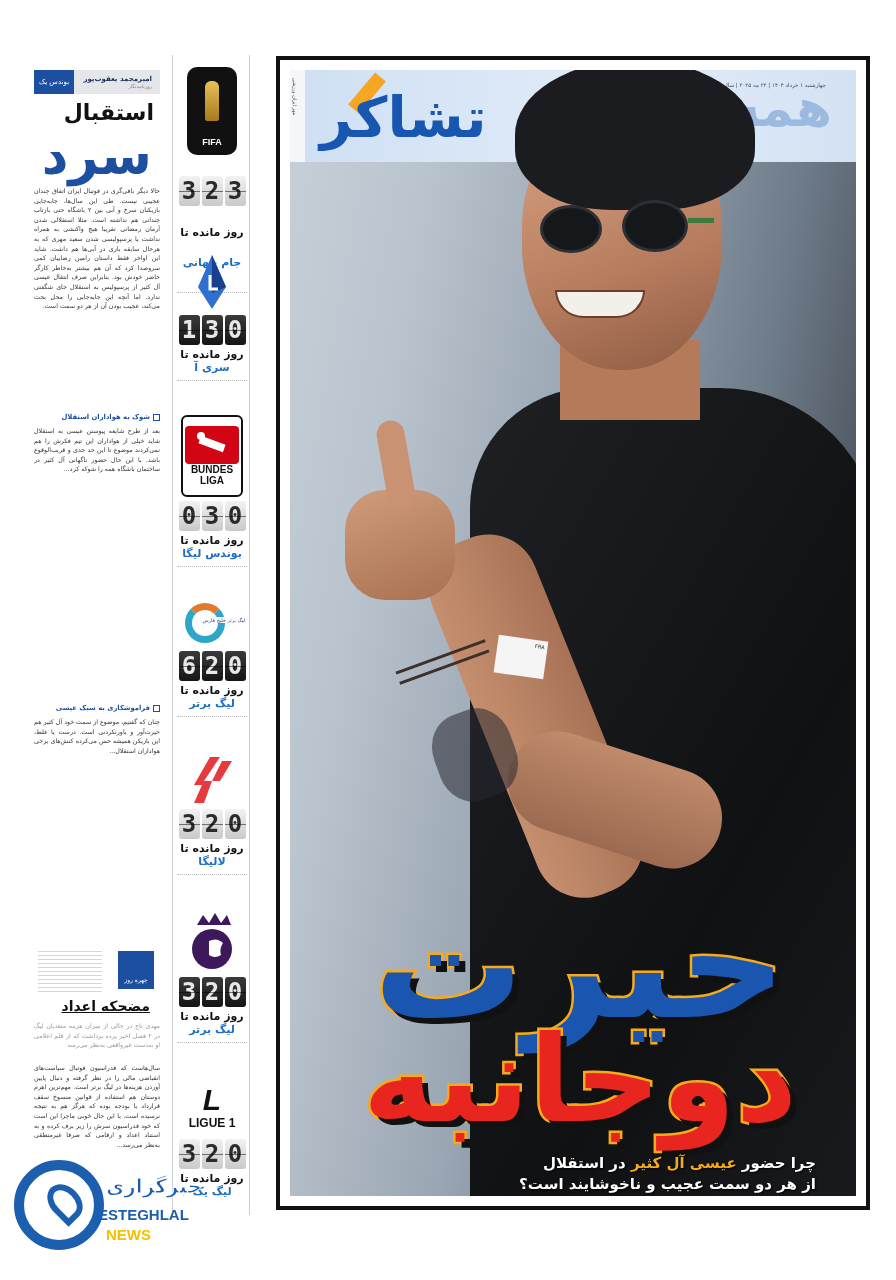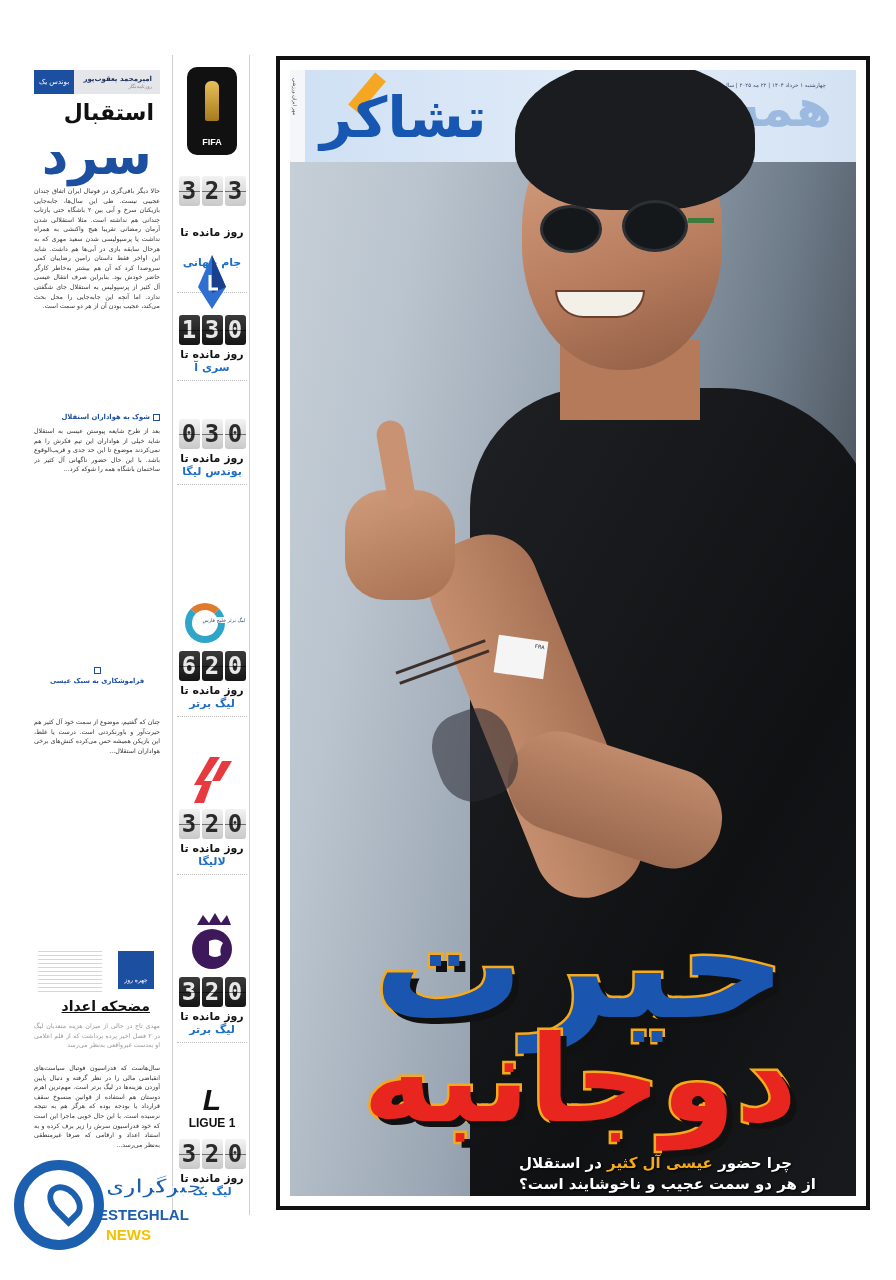--- a/index.html
+++ b/index.html
@@ -66,21 +66,21 @@
   .band { position: absolute; left: 105px; top: 585px; width: 95px; height: 14px; background: repeating-linear-gradient(90deg, transparent 0 0, transparent 0); border-top: 3px solid #3d2f2a; border-bottom: 3px solid #3d2f2a; transform: rotate(-20deg); }
 
   
   .big-headline { position: absolute; left: 20px; top: 820px; width: 540px; text-align: center; }
   .hl1 { font-size: 150px; font-weight: bold; color: #1a56b0; line-height: 1;
       -webkit-text-stroke: 5px #f5a91b; paint-order: stroke fill;
       text-shadow: 6px 6px 0 #111; }
   .hl2 { margin-top: -20px; font-size: 120px; font-weight: bold; color: #e8261f; line-height: 1;
       -webkit-text-stroke: 5px #f5a91b; paint-order: stroke fill;
       text-shadow: 6px 6px 0 #111; }
-  .sub-headline { position: absolute; right: 40px; top: 1083px; text-align: left; color: #fff; font-size: 15px; font-weight: bold; line-height: 21px; text-shadow: 1px 1px 2px #000; }
+  .sub-headline { position: absolute; right: 40px; top: 1083px; text-align: right; color: #fff; font-size: 15px; font-weight: bold; line-height: 21px; text-shadow: 1px 1px 2px #000; }
   .sub-headline .hi { color: #f5a91b; }
 
   
   .watermark { position: absolute; left: 10px; top: 1160px; width: 170px; height: 90px; }
   .wm-ball { position: absolute; left: 4px; top: 0; width: 90px; height: 90px; border-radius: 50%; border: 10px solid #1c5fae; background: rgba(255,255,255,0.85); }
   .wm-pin { position: absolute; left: 40px; top: 22px; width: 30px; height: 40px; border-radius: 50% 50% 50% 0; border: 6px solid #1c5fae; transform: rotate(-45deg); }
   .wm-fa { position: absolute; left: 96px; top: 14px; font-size: 20px; font-weight: bold; color: #1c5fae; -webkit-text-stroke: 1px #fff; }
   .wm-en { position: absolute; left: 88px; top: 46px; font-size: 15px; font-weight: bold; color: #1c5fae; font-family: "Liberation Sans", sans-serif; direction: ltr; }
   .wm-news { position: absolute; left: 96px; top: 66px; font-size: 15px; font-weight: bold; color: #f2c200; font-family: "Liberation Sans", sans-serif; direction: ltr; }
 </style>
@@ -99,21 +99,21 @@
   <div class="headline">سرد</div>
 
   <p class="body-text" style="top:128px; height:220px; overflow:hidden;">حالا دیگر بافی‌گری در فوتبال ایران اتفاق چندان عجیبی نیست. طی این سال‌ها، جابه‌جایی بازیکنان سرخ و آبی بین ۲ باشگاه حتی بازتاب چندانی هم نداشته است. مثلا استقلالی شدن آرمان رمضانی تقریبا هیچ واکنشی به همراه نداشت یا پرسپولیسی شدن سعید مهری که به هرحال سابقه بازی در آبی‌ها هم داشت. شاید این اواخر فقط داستان رامین رضاییان کمی سروصدا کرد که آن هم بیشتر به‌خاطر کارگر حاضر خودش بود. بنابراین صرف انتقال عیسی آل کثیر از پرسپولیس به استقلال جای شگفتی ندارد. اما آنچه این جابه‌جایی را محل بحث می‌کند، عجیب بودن آن از هر دو سمت است.</p>
 
   <div class="sub-head" style="top:355px;">
     <span class="box-icon"></span>
     <span>شوک به هواداران استقلال</span>
   </div>
   <p class="body-text" style="top:368px; height:275px; overflow:hidden;">بعد از طرح شایعه پیوستن عیسی به استقلال شاید خیلی از هواداران این تیم فکرش را هم نمی‌کردند موضوع تا این حد جدی و قریب‌الوقوع باشد. با این حال حضور ناگهانی آل کثیر در ساختمان باشگاه همه را شوکه کرد...</p>
 
-  <div class="sub-head" style="top:609px;flex-direction:column;">
+  <div class="sub-head" style="top:646px;">
     <span class="box-icon"></span>
     <span>فراموشکاری به سبک عیسی</span>
   </div>
   <p class="body-text" style="top:659px; height:215px; overflow:hidden;">چنان که گفتیم، موضوع از سمت خود آل کثیر هم حیرت‌آور و باورنکردنی است. درست یا غلط، این بازیکن همیشه حس می‌کرده کنش‌های برخی هواداران استقلال...</p>
 
   <div class="divider-lines" style="top:893px;"></div>
   <div class="face-tag" style="top:893px; right:6px;">چهره روز</div>
   <div class="section2-title" style="top:940px;text-decoration:underline;">مضحکه اعداد</div>
   <p class="body-text gray-text" style="top:963px; height:36px; overflow:hidden;">مهدی تاج در حالی از میزان هزینه متعدیان لیگ در ۲ فصل اخیر پرده برداشت که از قلم اعلامی او به‌دست غیرواقعی به‌نظر می‌رسد</p>
   <p class="body-text" style="top:1005px; height:140px; overflow:hidden;">سال‌هاست که فدراسیون فوتبال سیاست‌های انقباضی مالی را در نظر گرفته و دنبال پایین آوردن هزینه‌ها در لیگ برتر است. مهم‌ترین اهرم دوستان هم استفاده از قوانین منسوخ سقف قرارداد یا بودجه بوده که هرگز هم به نتیجه نرسیده است. با این حال خوبی ماجرا این است که خود فدراسیون سرش را زیر برف کرده و به استناد اعداد و ارقامی که صرفا غیرمنطقی به‌نظر می‌رسد...</p>
@@ -148,20 +148,27 @@
       <span class="digit dark">0</span>
       <span class="digit dark">3</span>
       <span class="digit dark">1</span>
     </div>
     <div class="days-label">روز مانده تا</div>
     <div class="league-name">سری آ</div>
     <div class="dots"></div>
   </div>
 
   <div class="league" style="top:360px;">
+    <div class="logo" style="width:62px;height:82px;border:2px solid #111;border-radius:6px;flex-direction:column;background:#fff;">
+      <div style="width:54px;height:38px;background:#d20515;border-radius:4px;position:relative;">
+        <div style="position:absolute;left:12px;top:6px;width:8px;height:8px;border-radius:50%;background:#fff;"></div>
+        <div style="position:absolute;left:14px;top:14px;width:26px;height:8px;background:#fff;transform:rotate(20deg);"></div>
+      </div>
+      <span style="font-family:'Liberation Sans',sans-serif;font-weight:bold;font-size:10px;color:#111;line-height:11px;text-align:center;direction:ltr;width:54px;">BUNDES LIGA</span>
+    </div>
     <div class="digits">
       <span class="digit light">0</span>
       <span class="digit light">3</span>
       <span class="digit light">0</span>
     </div>
     <div class="days-label">روز مانده تا</div>
     <div class="league-name">بوندس لیگا</div>
     <div class="dots"></div>
   </div>
 

